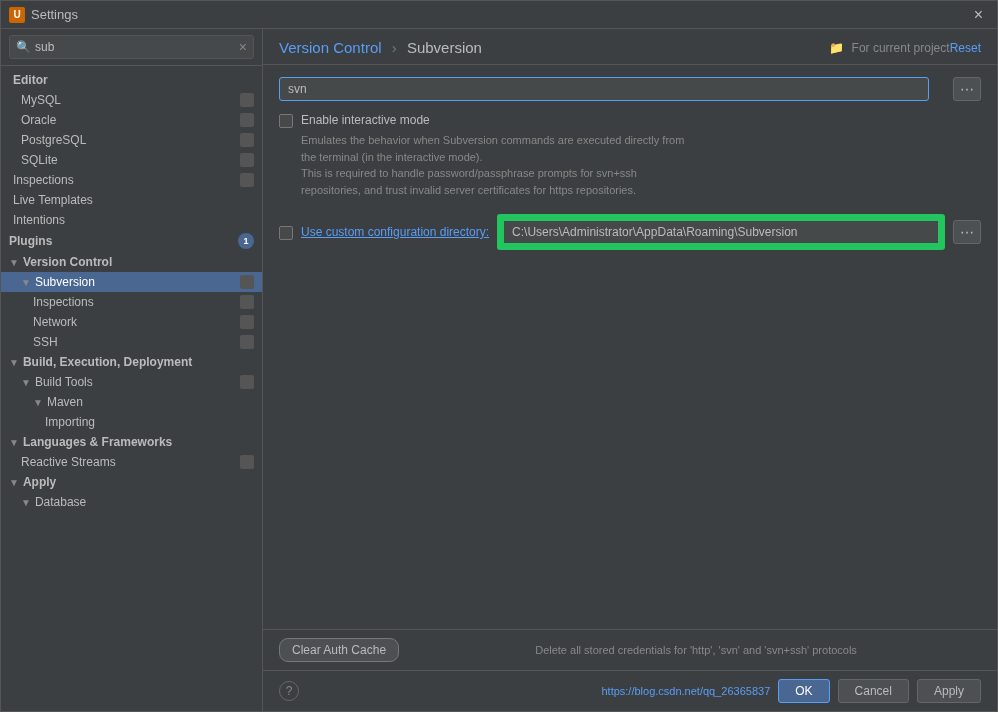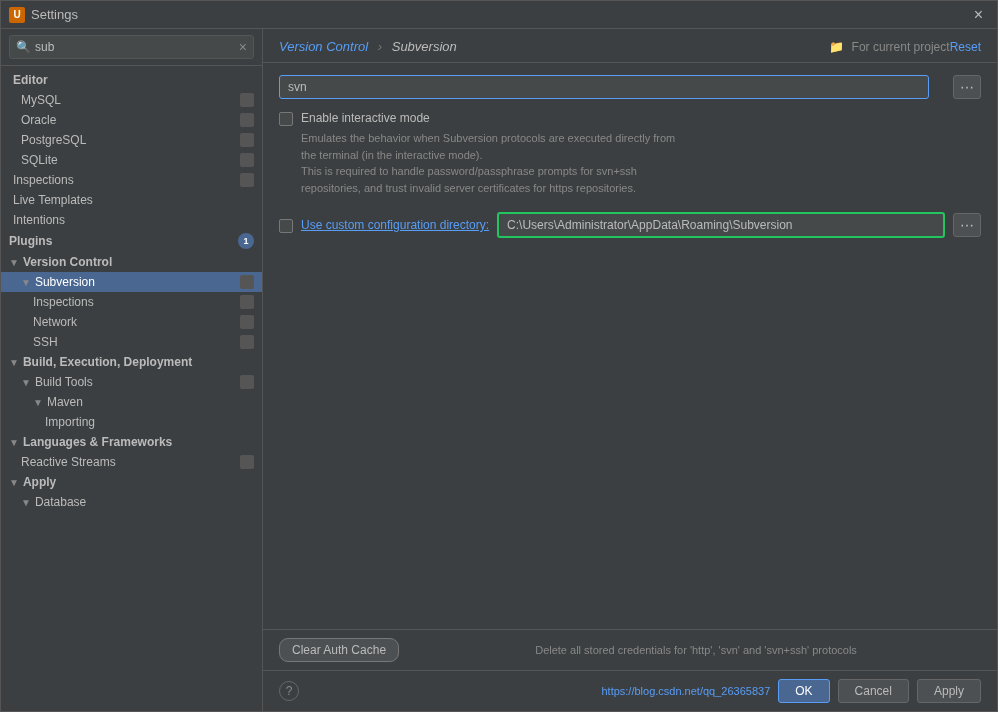--- a/index.html
+++ b/index.html
@@ -34,21 +34,21 @@
     .tree-item .badge { margin-left: auto; width: 16px; height: 16px; background: #4a6791; border-radius: 50%; font-size: 9px; color: #fff; display: flex; align-items: center; justify-content: center; }
     .tree-indent-1 { padding-left: 20px; }
     .tree-indent-2 { padding-left: 32px; }
     .tree-indent-3 { padding-left: 44px; }
     .triangle { display: inline-block; margin-right: 4px; font-size: 10px; color: #888; }
 
     
     .main { flex: 1; display: flex; flex-direction: column; background: #3c3f41; overflow: hidden; }
 
     .main-header { padding: 10px 16px 8px; border-bottom: 1px solid #555; display: flex; align-items: center; flex-shrink: 0; }
-    .breadcrumb { color: #bbb; font-size: 13px; flex: 1; font-style: italic; }
+    .breadcrumb { color: #bbb; font-size: 15px; flex: 1; }
     .breadcrumb-sep { margin: 0 6px; color: #777; }
     .breadcrumb-link { color: #589df6; cursor: pointer; }
     .breadcrumb-current { color: #bbb; }
     .for-project { color: #888; font-size: 12px; margin-left: 16px; }
     .reset-btn { color: #589df6; cursor: pointer; font-size: 12px; margin-left: auto; }
 
     .main-body { flex: 1; padding: 12px 16px; overflow-y: auto; display: flex; flex-direction: column; gap: 12px; }
     .main-body::-webkit-scrollbar { width: 6px; }
     .main-body::-webkit-scrollbar-track { background: #3c3f41; }
     .main-body::-webkit-scrollbar-thumb { background: #555; }
@@ -57,21 +57,21 @@
     .svn-path-input { flex: 1; background: #45494a; border: 1px solid #589df6; border-radius: 3px; padding: 4px 8px; color: #bbb; font-size: 12px; outline: none; }
     .folder-btn { width: 28px; height: 24px; background: #4c5052; border: 1px solid #666; border-radius: 3px; cursor: pointer; display: flex; align-items: center; justify-content: center; color: #bbb; font-size: 14px; }
 
     .option-row { display: flex; align-items: flex-start; gap: 8px; }
     .checkbox { width: 14px; height: 14px; border: 1px solid #777; background: #45494a; border-radius: 2px; flex-shrink: 0; margin-top: 1px; cursor: pointer; }
     .option-label { color: #bbb; font-size: 12px; cursor: pointer; }
     .option-desc { color: #888; font-size: 11px; margin-top: 4px; line-height: 1.5; padding-left: 22px; }
 
     .config-dir-row { display: flex; align-items: center; gap: 8px; margin-top: 4px; }
     .config-dir-label { color: #589df6; font-size: 12px; text-decoration: underline; cursor: pointer; flex-shrink: 0; }
-    .config-dir-input { flex: 1; background: #45494a; border: 2px solid #22c55e; border-radius: 3px; padding: 4px 8px; color: #bbb; font-size: 12px; outline: none; }
+    .config-dir-input { flex: 1; background: #45494a; border: 7px solid #22c55e; border-radius: 3px; padding: 4px 8px; color: #bbb; font-size: 12px; outline: none; }
 
     .bottom-bar { border-top: 1px solid #555; padding: 8px 16px; display: flex; align-items: center; gap: 12px; flex-shrink: 0; }
     .clear-cache-btn { background: #4c5052; border: 1px solid #777; color: #bbb; padding: 4px 12px; border-radius: 9px; cursor: pointer; font-size: 12px; }
     .cache-desc { color: #888; font-size: 11px; flex: 1; text-align: center; }
 
     .footer { border-top: 1px solid #555; padding: 8px 16px; display: flex; align-items: center; justify-content: flex-end; gap: 8px; background: #3c3f41; flex-shrink: 0; }
     .footer-help { margin-right: auto; width: 20px; height: 20px; border: 1px solid #666; border-radius: 50%; display: flex; align-items: center; justify-content: center; color: #888; font-size: 12px; cursor: pointer; }
     .footer-link { color: #589df6; font-size: 11px; }
     .btn { padding: 4px 16px; border-radius: 3px; cursor: pointer; font-size: 12px; border: 1px solid #666; }
     .btn-ok { background: #4a6791; color: #fff; border-color: #589df6; }
@@ -217,21 +217,21 @@
           <input class="svn-path-input" value="svn" style="">
           <div class="folder-btn">⋯</div>
         </div>
 
         <div>
           <div class="option-row">
             <div class="checkbox"></div>
             <span class="option-label">Enable interactive mode</span>
           </div>
           <div class="option-desc">
-            <div>Emulates the behavior when Subversion protocols are executed directly from</div>
+            <div>Emulates the behavior when Subversion commands are executed directly from</div>
             <div>the terminal (in the interactive mode).</div>
             <div>This is required to handle password/passphrase prompts for svn+ssh</div>
             <div>repositories, and trust invalid server certificates for https repositories.</div>
           </div>
         </div>
 
         <div class="config-dir-row">
           <div class="checkbox"></div>
           <span class="config-dir-label">Use custom configuration directory:</span>
           <input class="config-dir-input" value="C:\Users\Administrator\AppData\Roaming\Subversion" style="">

